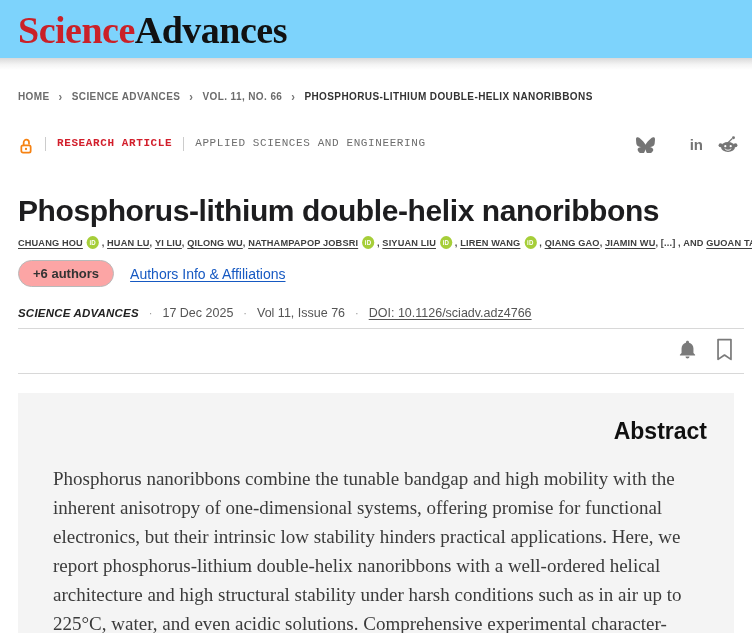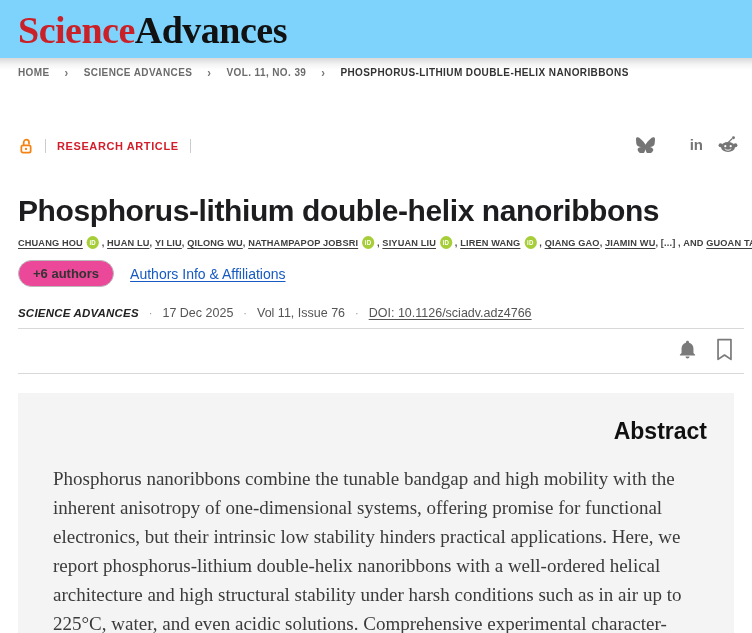--- a/index.html
+++ b/index.html
@@ -12,48 +12,48 @@
   .masthead{position:absolute;top:0;left:0;width:752px;height:58px;background:#7dd3fc;}
   .logo{position:absolute;left:18px;top:4px;font-family:"Liberation Serif",serif;
         font-weight:700;font-size:38px;letter-spacing:-0.5px;line-height:52px;cursor:pointer;}
   .logo .red{color:#ca2128;}
   .logo .black{color:#111;}
   .topnav{position:absolute;right:23px;top:20px;display:flex;gap:26px;}
   .topnav span{font-size:13.5px;color:#555;font-weight:500;cursor:pointer;white-space:nowrap;}
   .mast-shadow{position:absolute;top:58px;left:0;width:752px;height:12px;
         background:linear-gradient(#d9d9d9,#f4f4f4 55%,#ffffff);}
   
-  .breadcrumb{position:absolute;left:18px;top:66px;display:flex;align-items:center;
-        gap:15px;font-size:10px;letter-spacing:0.4px;font-weight:600;color:#6b6b6b;white-space:nowrap;}
+  .breadcrumb{position:absolute;left:18px;top:90px;display:flex;align-items:center;
+        gap:9px;font-size:10px;letter-spacing:0.4px;font-weight:600;color:#6b6b6b;white-space:nowrap;}
   .breadcrumb .crumb{cursor:pointer;}
   .breadcrumb .chev{color:#777;font-size:11px;font-weight:700;transform:scaleY(1.15);}
   .breadcrumb .crumb.last{color:#333;font-weight:700;cursor:default;}
   
-  .metarow{position:absolute;left:18px;top:137px;display:flex;align-items:center;gap:11px;}
+  .metarow{position:absolute;left:18px;top:137px;display:flex;gap:11px;font-family:Liberation Mono, monospace;}
   .metarow .vdiv{width:1px;height:14px;background:#ccc;}
   .type-label{font-size:11px;font-weight:700;letter-spacing:0.6px;color:#d21e2b;}
   .section-label{font-size:11px;font-weight:500;letter-spacing:0.6px;color:#6d6d6d;}
   .sharebar{position:absolute;top:135px;right:14px;display:flex;align-items:center;gap:15px;color:#757575;}
   .sharebar .sicon{cursor:pointer;display:flex;align-items:center;}
   .linkedin-glyph{font-size:15px;font-weight:800;color:#757575;letter-spacing:0;padding-left:20px;}
   
   .title{position:absolute;left:18px;top:172px;width:710px;font-size:30px;font-weight:700;
         letter-spacing:-0.4px;color:#1d1d1f;line-height:38px;}
   
   .authors{position:absolute;left:18px;top:236px;width:780px;white-space:nowrap;
         font-size:9.8px;letter-spacing:0.15px;font-weight:600;color:#3f3f3f;
         transform:scaleX(0.94);transform-origin:left center;display:flex;align-items:center;}
   .authors .aname{text-decoration:underline;text-underline-offset:2px;cursor:pointer;}
   .authors .asep{white-space:pre;color:#3f3f3f;}
   .orcid{display:inline-flex;align-items:center;justify-content:center;width:13px;height:13px;
         border-radius:50%;background:#a6ce39;color:#fff;font-size:6.5px;font-weight:700;
         margin:0 3px 0 4px;flex:0 0 auto;cursor:pointer;}
   .authors-actions{position:absolute;left:18px;top:260px;display:flex;align-items:center;gap:16px;}
   .pill{border:1px solid #b9b9b9;border-radius:15px;padding:5px 14px;font-size:13px;
-        font-weight:700;color:#333;background:#ec4899;cursor:pointer;font-family:"Liberation Sans",sans-serif;}
+        font-weight:700;color:#333;background:#fca5a5;cursor:pointer;font-family:"Liberation Sans",sans-serif;}
   .info-link{font-size:14px;color:#1659c2;text-decoration:underline;text-underline-offset:2px;
         font-weight:500;cursor:pointer;}
   
   .citation{position:absolute;left:18px;top:306px;display:flex;align-items:center;gap:10px;
         font-size:12.5px;color:#555;white-space:nowrap;}
   .citation .journal{font-size:11.5px;font-weight:700;font-style:italic;color:#222;letter-spacing:0.2px;}
   .citation .dot{color:#999;font-size:11px;}
   .citation .doi{text-decoration:underline;text-underline-offset:2px;cursor:pointer;}
   
   .hr1{position:absolute;left:18px;right:8px;top:328px;height:1px;background:#d8d8d8;}
@@ -76,36 +76,37 @@
     <span class="red">Science</span><span class="black">Advances</span>
   </div>
 </div>
 <div class="mast-shadow"></div>
 
 <div class="breadcrumb">
     <span class="crumb">HOME</span>
     <span class="chev">›</span>
     <span class="crumb">SCIENCE ADVANCES</span>
     <span class="chev">›</span>
-    <span class="crumb">VOL. 11, NO. 39</span>
+    <span class="crumb">VOL. 11, NO. 66</span>
     <span class="chev">›</span>
     <span class="crumb last">PHOSPHORUS-LITHIUM DOUBLE-HELIX NANORIBBONS</span>
   </div>
 
 <div class="metarow">
   <span style="display:flex;">
     <svg width="16" height="18" viewBox="0 0 24 26" fill="none" stroke="#f68212" stroke-width="2.6" stroke-linecap="round">
       <path d="M8.5 12V7.6a4 4 0 0 1 8 0v2.1"></path>
       <rect x="5" y="12" width="14" height="11" rx="2.5"></rect>
       <circle cx="12" cy="17.5" r="1.7" fill="#f68212" stroke="none"></circle>
     </svg>
   </span>
   <span class="vdiv"></span>
   <span class="type-label">RESEARCH ARTICLE</span>
   <span class="vdiv"></span>
+  <span class="section-label">APPLIED SCIENCES AND ENGINEERING</span>
 </div>
 
 <div class="sharebar">
   <span class="sicon">
     <svg width="19" height="17" viewBox="0 0 24 21" fill="#757575">
       <path d="M12 10.8c-1.087-2.114-4.046-6.053-6.798-7.995C2.566.944 1.561 1.266.902 1.565.139 1.908 0 3.08 0 3.768c0 .69.378 5.65.624 6.479.815 2.736 3.713 3.66 6.383 3.364-3.912.58-7.387 2.005-2.83 7.078 5.013 5.19 6.87-1.113 7.823-4.308.953 3.195 2.05 9.271 7.733 4.308 4.267-4.308 1.172-6.498-2.74-7.078 2.67.296 5.568-.628 6.383-3.364.246-.828.624-5.79.624-6.478 0-.69-.139-1.861-.902-2.206-.659-.298-1.664-.62-4.3 1.24C16.046 4.748 13.087 8.687 12 10.8Z"></path>
     </svg>
   </span>
   <span class="sicon">
     <span class="linkedin-glyph">in</span>

